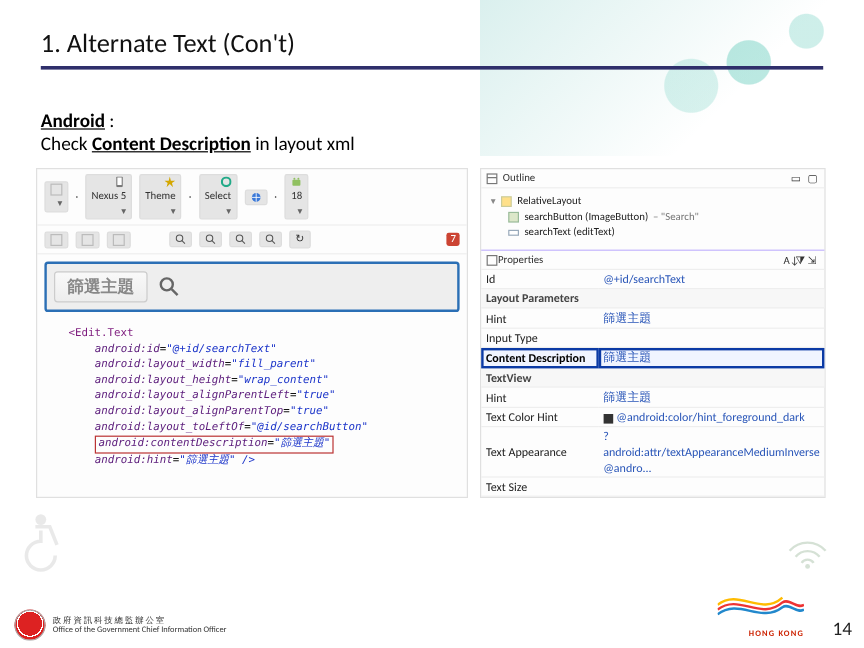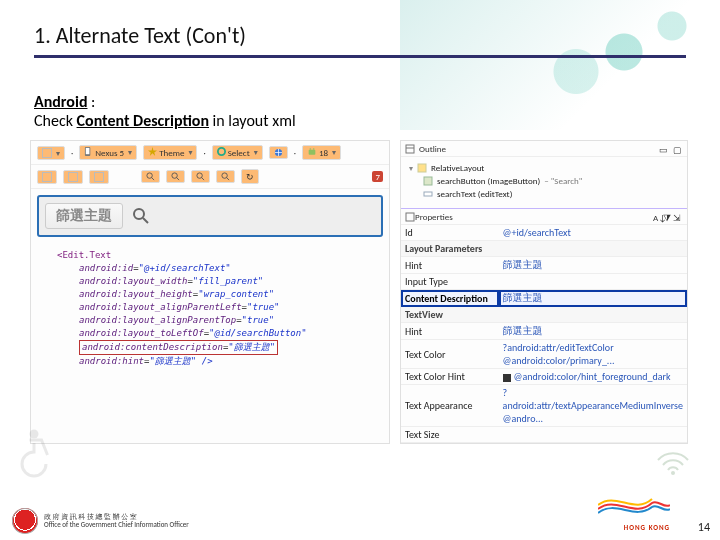--- a/index.html
+++ b/index.html
@@ -23,21 +23,21 @@
   .b { font-weight: 700; }
 
   
   .shots { position: absolute; top: 140px; left: 30px; right: 30px; display: flex; gap: 10px; }
   .panel { background: #fdfdfd; border: 1px solid #e0e0e0; font-size: 9px; color: #333; }
   .panel-left { width: 360px; }
   .panel-right { width: 288px; }
 
   
   .tb { display: flex; align-items: center; gap: 6px; padding: 4px 6px; border-bottom: 1px solid #eee; flex-wrap: wrap; }
-  .tb .chip { display: inline-flex; align-items: flex-start; gap: 2px; background: #fdba74; border: 1px solid #ddd; border-radius: 2px; padding: 1px 4px; }
+  .tb .chip { display: inline-flex; align-items: flex-end; gap: 2px; background: #e5e5e5; border: 1px solid #ddd; border-radius: 2px; padding: 1px 4px; flex-direction: column; }
   .tb .num { background: #c43; color: #fff; border-radius: 2px; padding: 0 3px; }
   .tb .sq { width: 10px; height: 10px; border: 1px solid #bbb; display: inline-block; }
   .tb .dd::after { content: "▾"; font-size: 8px; margin-left: 2px; color: #666; }
   .tb svg { display: block; }
 
   .device-area { padding: 6px; }
   .device { border: 2px solid #2b6fb5; border-radius: 3px; background: #eee; padding: 6px; display: flex; align-items: center; gap: 8px; }
   .searchchip { background: linear-gradient(#f9f9f9,#ededed); border: 1px solid #ccc; border-radius: 3px; padding: 3px 10px; font-size: 14px; color: #888; font-weight: 600; }
   .mag svg { display:block; }
 
@@ -73,21 +73,21 @@
   .sw { display:inline-block; width:8px; height:8px; background:#333; vertical-align:middle; margin-right:3px; }
 
   
   .footer { position: absolute; bottom: 0; left: 0; right: 0; height: 54px; }
   .wifi { position: absolute; right: 30px; bottom: 60px; opacity: .35; }
   .a11y { position: absolute; left: 10px; bottom: 54px; opacity: .18; }
   .logo-gov { position: absolute; left: 12px; bottom: 6px; display: flex; align-items: center; gap: 6px; }
   .logo-gov .crest { width: 26px; height: 26px; border-radius: 50%; background: radial-gradient(circle at 50% 45%, #d22 0 10px, #fff 10px 11px, #d22 11px 13px, transparent 14px); box-shadow: 0 0 0 1px #aaa inset; }
   .logo-gov .txt { font-size: 7px; line-height: 1.1; color: #333; }
   .logo-hk { position: absolute; right: 50px; bottom: 8px; }
-  .pagenum { position: absolute; right: 10px; bottom: 6px; font-size: 12px; color: #222; margin-top: 28px; }
+  .pagenum { position: absolute; right: 10px; bottom: 6px; font-size: 16px; color: #222; margin-top: 28px; }
 </style>
 </head>
 <body>
 
 <div class="bg-deco"></div>
 
 <div class="title-row">
   <div class="title">1. Alternate Text (Con't)</div>
   <div class="title-underline"></div>
 </div>
@@ -275,24 +275,20 @@
               <td>篩選主題</td>
             </tr>
         <tr class="sect">
               <td colspan="2">TextView</td>
             </tr>
         <tr>
               <td>Hint</td>
               <td>篩選主題</td>
             </tr>
         <tr>
-              <td>Text Color</td>
-              <td>?android:attr/editTextColor @android:color/primary_...</td>
-            </tr>
-        <tr>
               <td>Text Color Hint</td>
               <td><span class="sw"></span><span>@android:color/hint_foreground_dark</span></td>
             </tr>
         <tr>
               <td>Text Appearance</td>
               <td>?android:attr/textAppearanceMediumInverse @andro...</td>
             </tr>
         <tr>
               <td>Text Size</td>
               <td></td>

